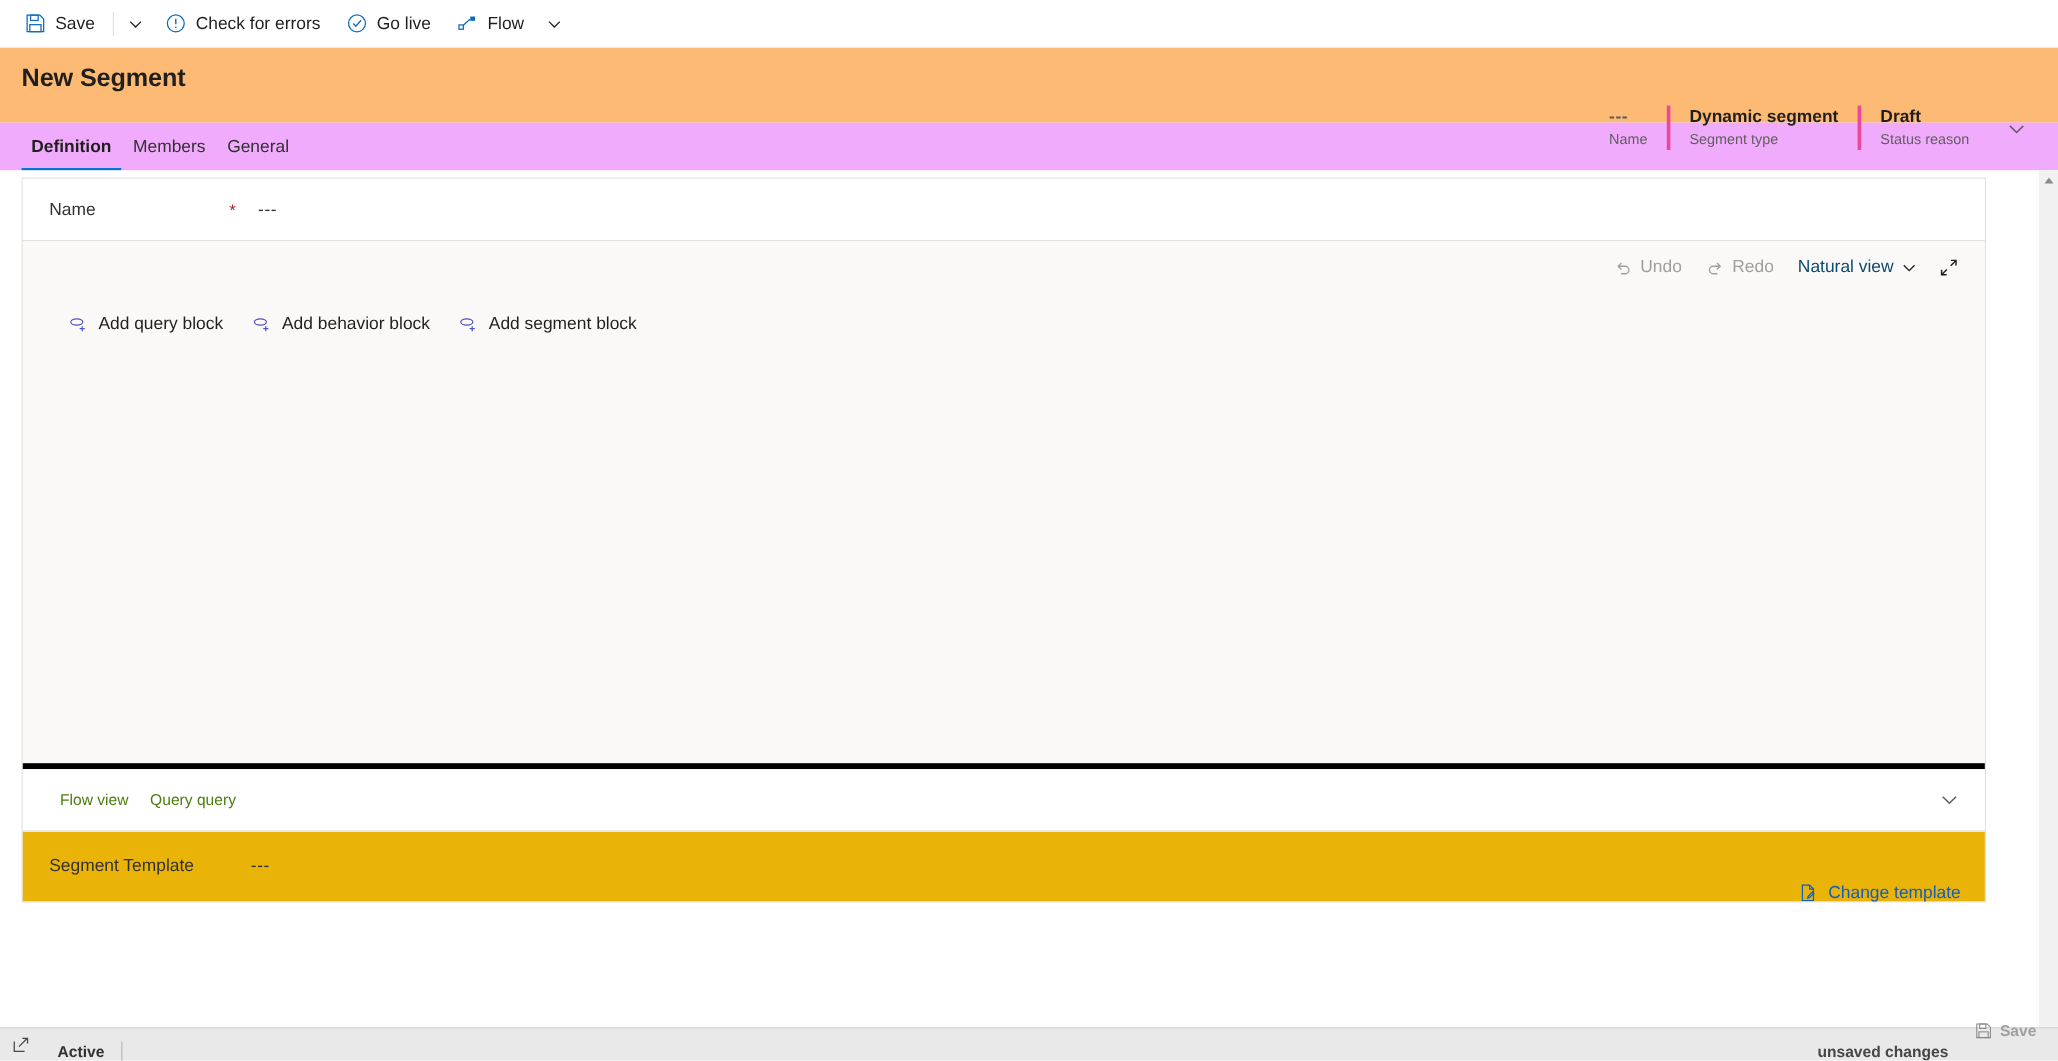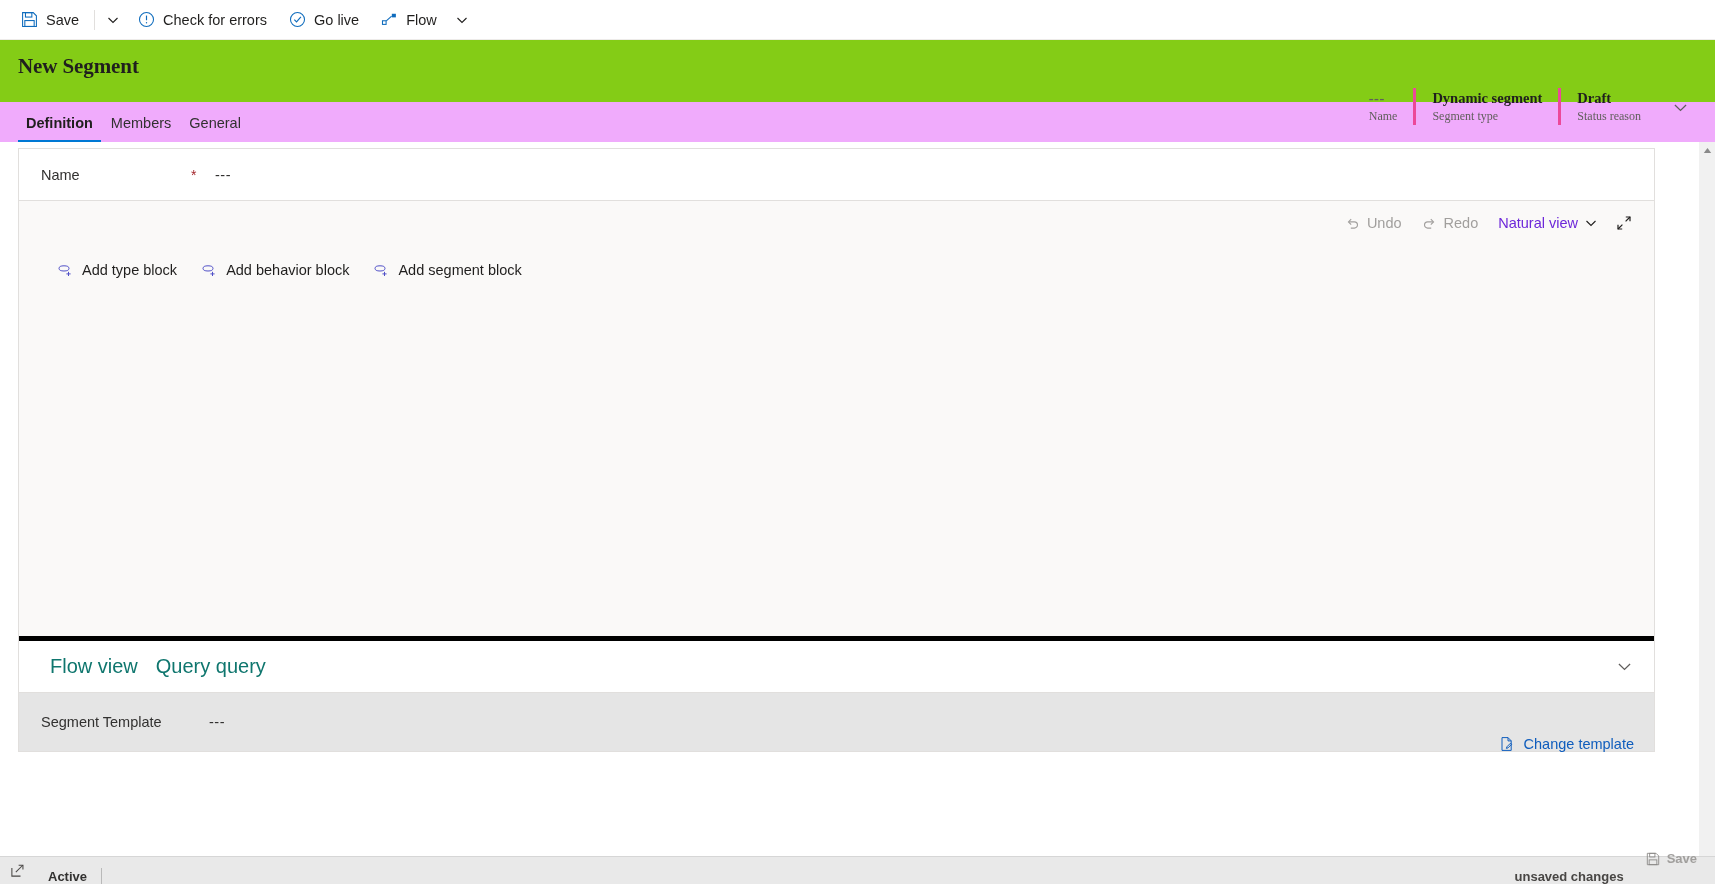--- a/index.html
+++ b/index.html
@@ -48,24 +48,23 @@
     background: #e1dfdd;
     margin: 0 4px;
   }
   .ico { display: inline-flex; align-items: center; justify-content: center; flex: none; }
 
   
   .page-header {
     display: flex;
     align-items: flex-start;
     padding: 14px 2px 0 0;
-    background: #84cc16;
+    background: #fdba74;
     position: relative;
     height: 62px;
-    font-family: Liberation Serif, serif;
   }
   .page-title {
     font-size: 21px;
     font-weight: 600;
     color: #201f1e;
     padding-left: 18px;
     letter-spacing: -0.1px;
   }
   .header-right {
     position: absolute;
@@ -198,21 +197,21 @@
     display: flex;
     align-items: center;
     gap: 7px;
     padding: 0 9px;
     height: 32px;
     font-size: 14.5px;
     color: #a19f9d;
     cursor: default;
     white-space: nowrap;
   }
-  .tb-btn.enabled { color: #6d28d9; cursor: pointer; }
+  .tb-btn.enabled { color: #0c4a6e; cursor: pointer; }
   .tb-icon-btn {
     width: 32px; height: 32px;
     display: flex; align-items: center; justify-content: center;
     cursor: pointer;
   }
 
   .block-actions {
     display: flex;
     align-items: center;
     padding-left: 30px;
@@ -235,40 +234,40 @@
     display: flex;
     align-items: center;
     height: 52px;
     padding-left: 22px;
     padding-right: 14px;
     background: #ffffff;
     border-bottom: 1px solid #e1dfdd;
     position: relative;
   }
   .view-tab {
-    font-size: 20px;
-    color: #0f766e;
+    font-size: 13px;
+    color: #4d7c0f;
     padding: 6px 9px;
     cursor: pointer;
   }
   .views-chevron {
     margin-left: auto;
     width: 32px; height: 32px;
     display: flex; align-items: center; justify-content: center;
     cursor: pointer;
   }
 
   
   .template-row {
     display: flex;
     align-items: center;
     height: 58px;
     padding-left: 22px;
     padding-right: 14px;
-    background: #e5e5e5;
+    background: #eab308;
   }
   .tpl-label { font-size: 14.5px; color: #323130; width: 168px; }
   .tpl-value { font-size: 14.5px; color: #323130; letter-spacing: 0.5px; }
   .change-template {
     margin-left: auto;
     display: flex;
     align-items: center;
     gap: 9px;
     color: #0f5dbd;
     font-size: 14.5px;
@@ -505,21 +504,21 @@
 
         <div class="block-actions">
 
           <div class="block-btn">
             <span class="ico">
               <svg width="16" height="16" viewBox="0 0 16 16" fill="none">
                 <ellipse cx="7" cy="6.4" rx="5" ry="2.6" stroke="#5050c8" stroke-width="1"></ellipse>
                 <path d="M11.5 9.8 v4.2 M9.4 11.9 h4.2" stroke="#5050c8" stroke-width="1"></path>
               </svg>
             </span>
-            <span>Add type block</span>
+            <span>Add query block</span>
           </div>
 
           <div class="block-btn">
             <span class="ico">
               <svg width="16" height="16" viewBox="0 0 16 16" fill="none">
                 <ellipse cx="7" cy="6.4" rx="5" ry="2.6" stroke="#5050c8" stroke-width="1"></ellipse>
                 <path d="M11.5 9.8 v4.2 M9.4 11.9 h4.2" stroke="#5050c8" stroke-width="1"></path>
               </svg>
             </span>
             <span>Add behavior block</span>

